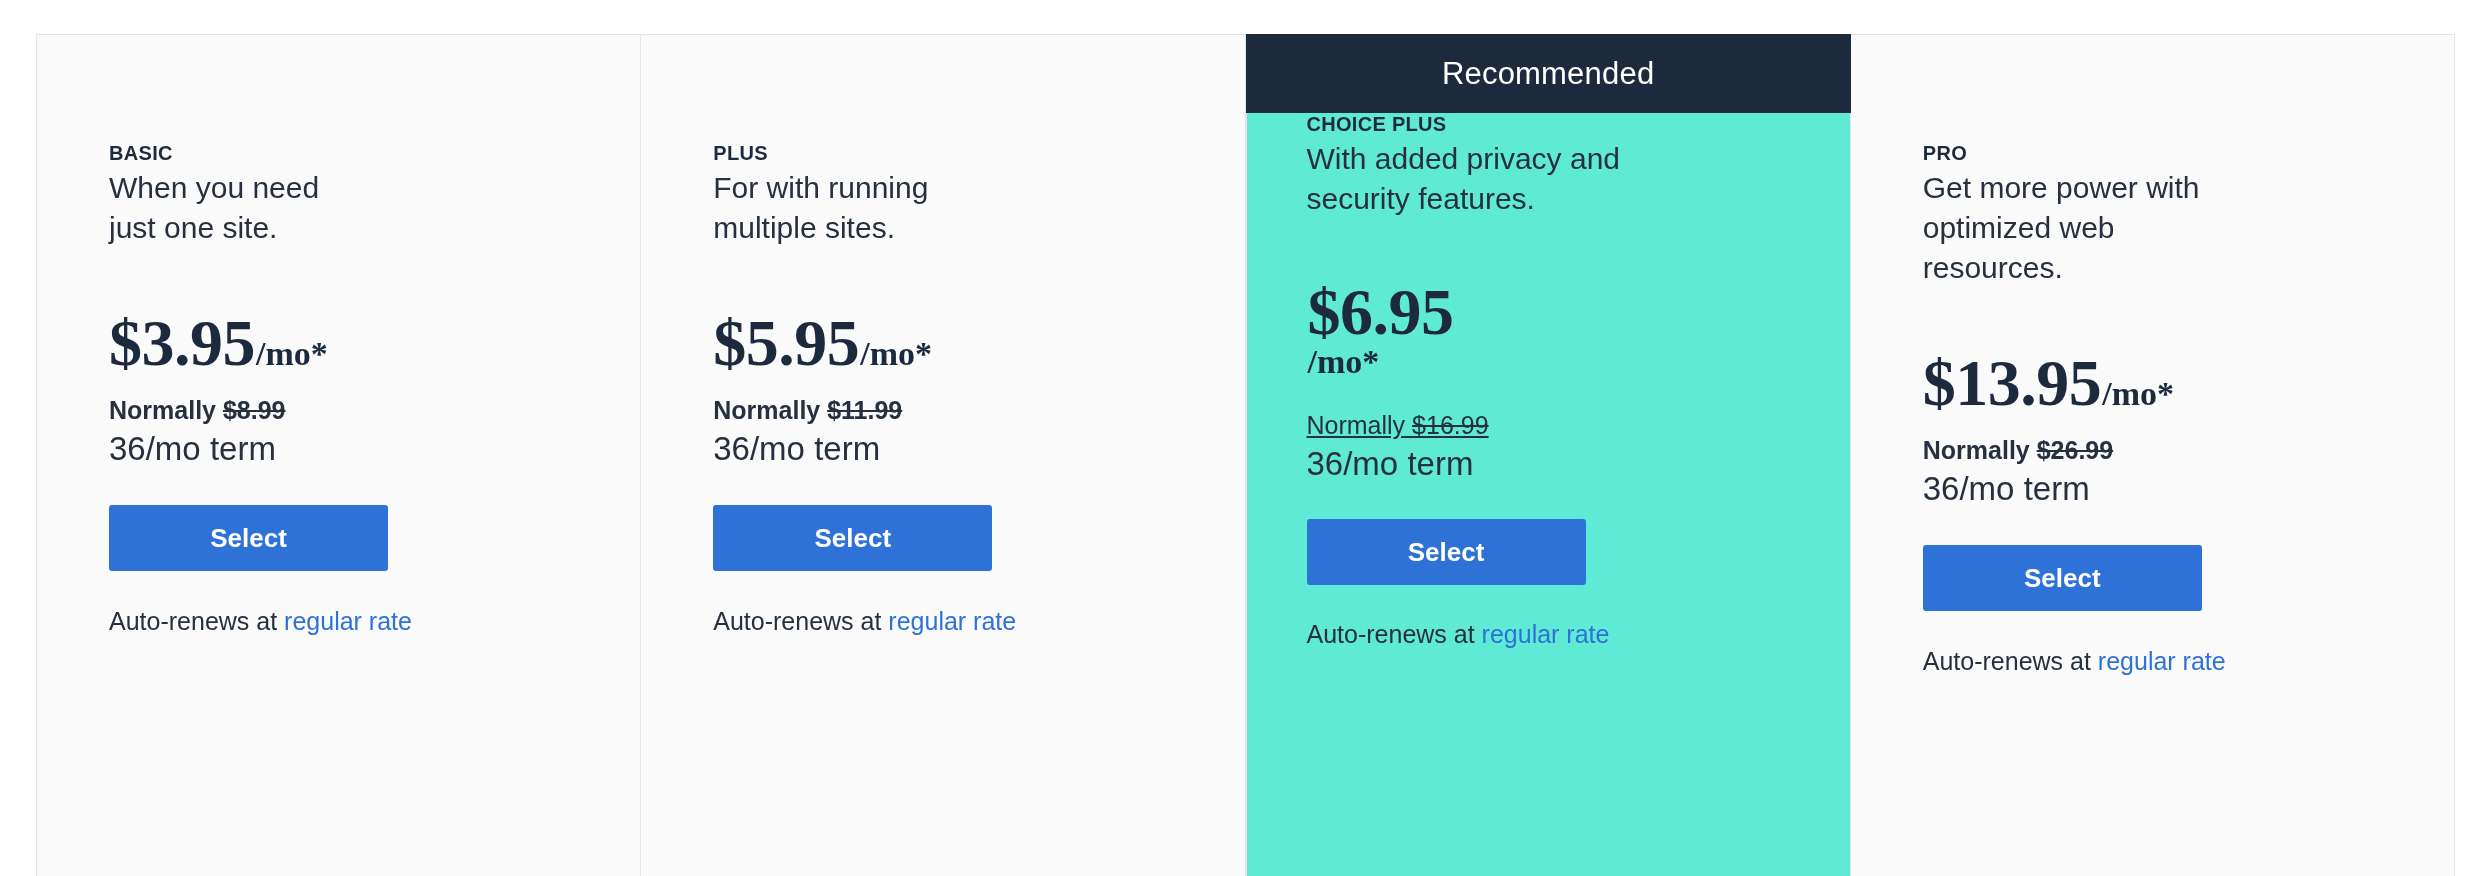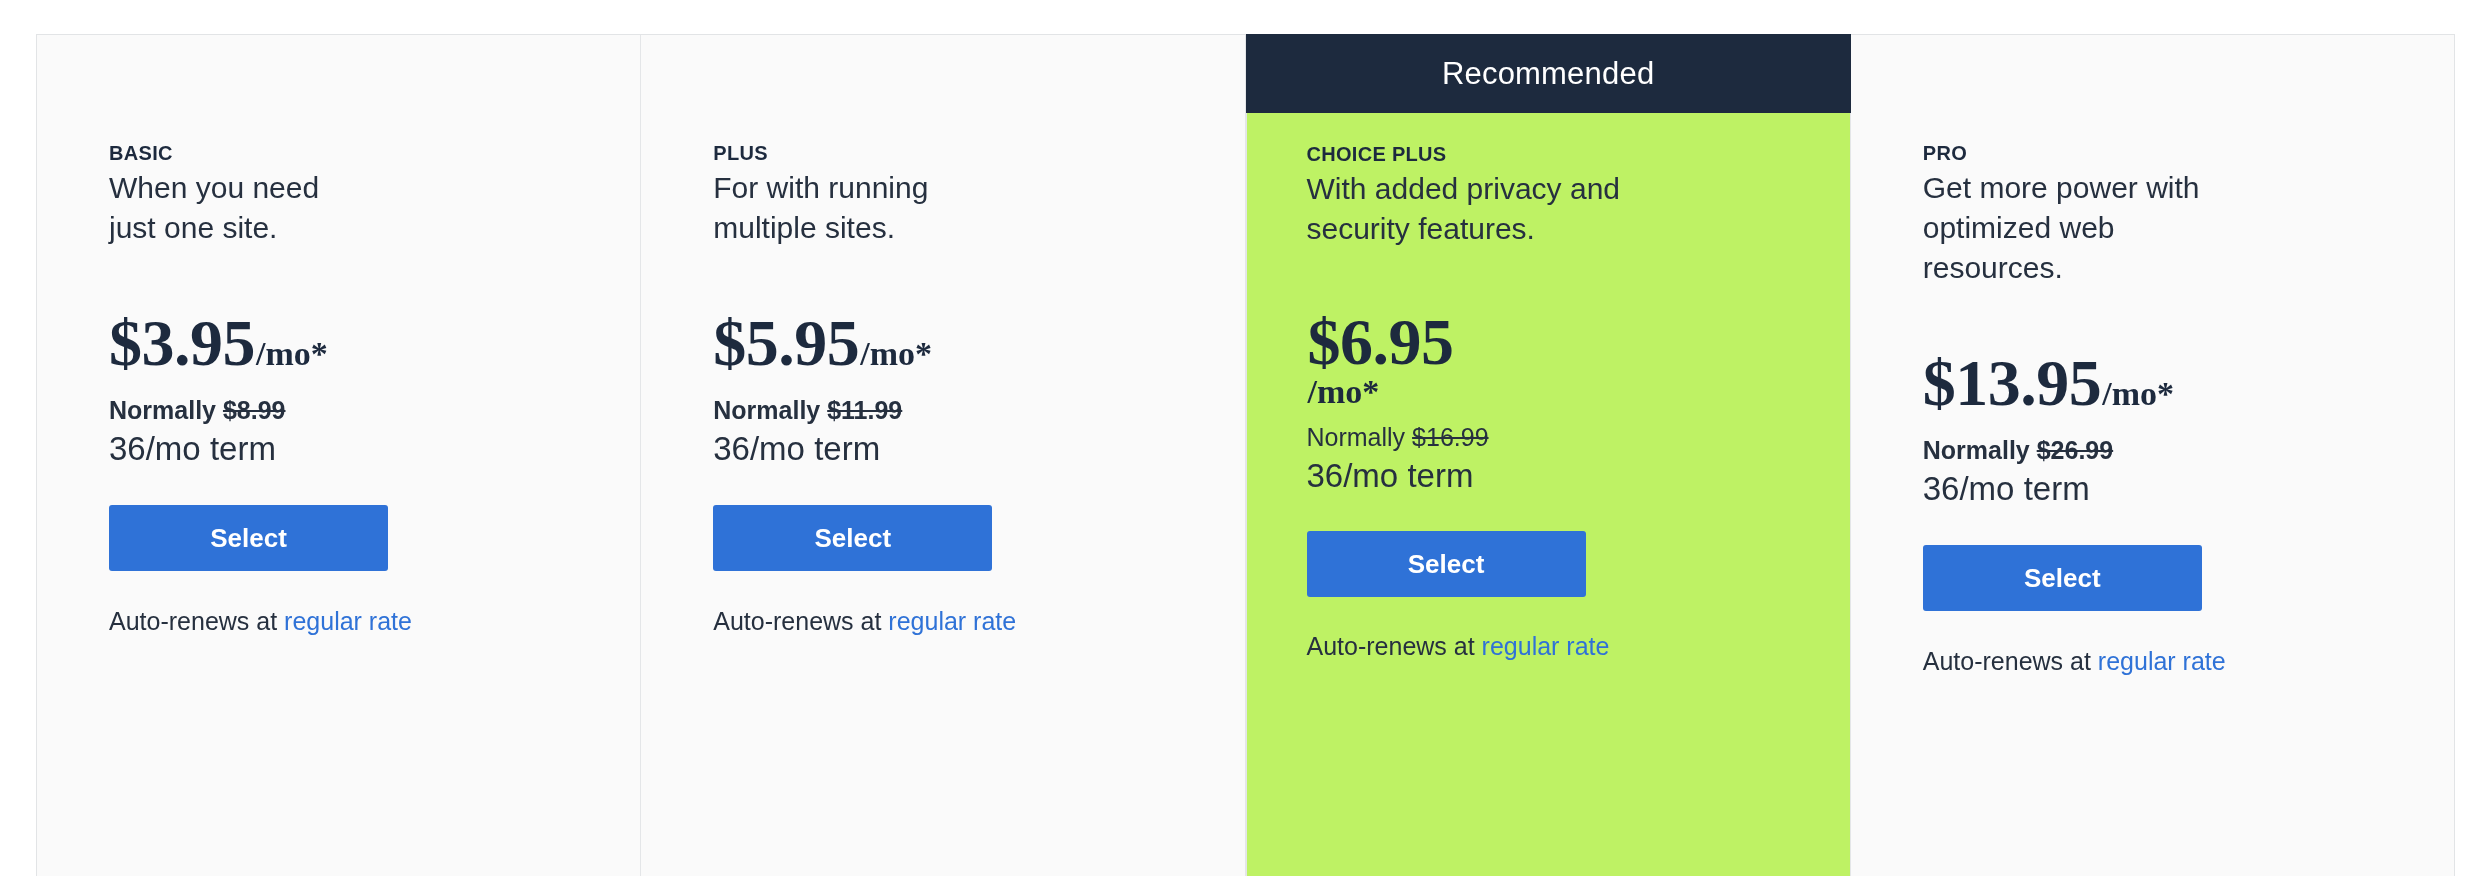--- a/index.html
+++ b/index.html
@@ -32,21 +32,21 @@
     position: relative;
     flex: 1 1 0;
     background: #fafafa;
     border-right: 1px solid #e4e6e8;
     box-sizing: border-box;
     padding: 0;
   }
   .plan-card:last-child { border-right: none; }
 
   .plan-card.recommended {
-    background: #bef264;
+    background: #5eead4;
     border-right: 1px solid #e4e6e8;
     border-left: 1px solid #e4e6e8;
     margin-top: -1px;
     height: calc(100% + 1px);
   }
 
   .ribbon {
     height: 79px;
     background: #1d2a3e;
     color: #ffffff;
@@ -154,23 +154,23 @@
   }
 
   
   .stack-standard .plan-head { padding-top: 107px; }
   .stack-standard .price-row { margin-top: 62px; }
   .stack-standard .normally  { margin-top: 18px; font-weight: bold; }
   .stack-standard .select-btn{ margin-top: 35px; }
   .stack-standard .autorenew { margin-top: 34px; }
 
   
-  .stack-recommended .plan-head { padding-top: 30px; }
+  .stack-recommended .plan-head { }
   .stack-recommended .price-row { margin-top: 60px; flex-direction: column; }
-  .stack-recommended .normally  { margin-top: 12px; }
+  .stack-recommended .normally  { margin-top: 30px; text-decoration: underline; }
   .stack-recommended .select-btn{ margin-top: 34px; }
   .stack-recommended .autorenew { margin-top: 33px; }
 </style>
 </head>
 <body>
 
 <div id="pricing-table">
 
   <div class="plan-card">
     <div class="card-inner stack-standard">

